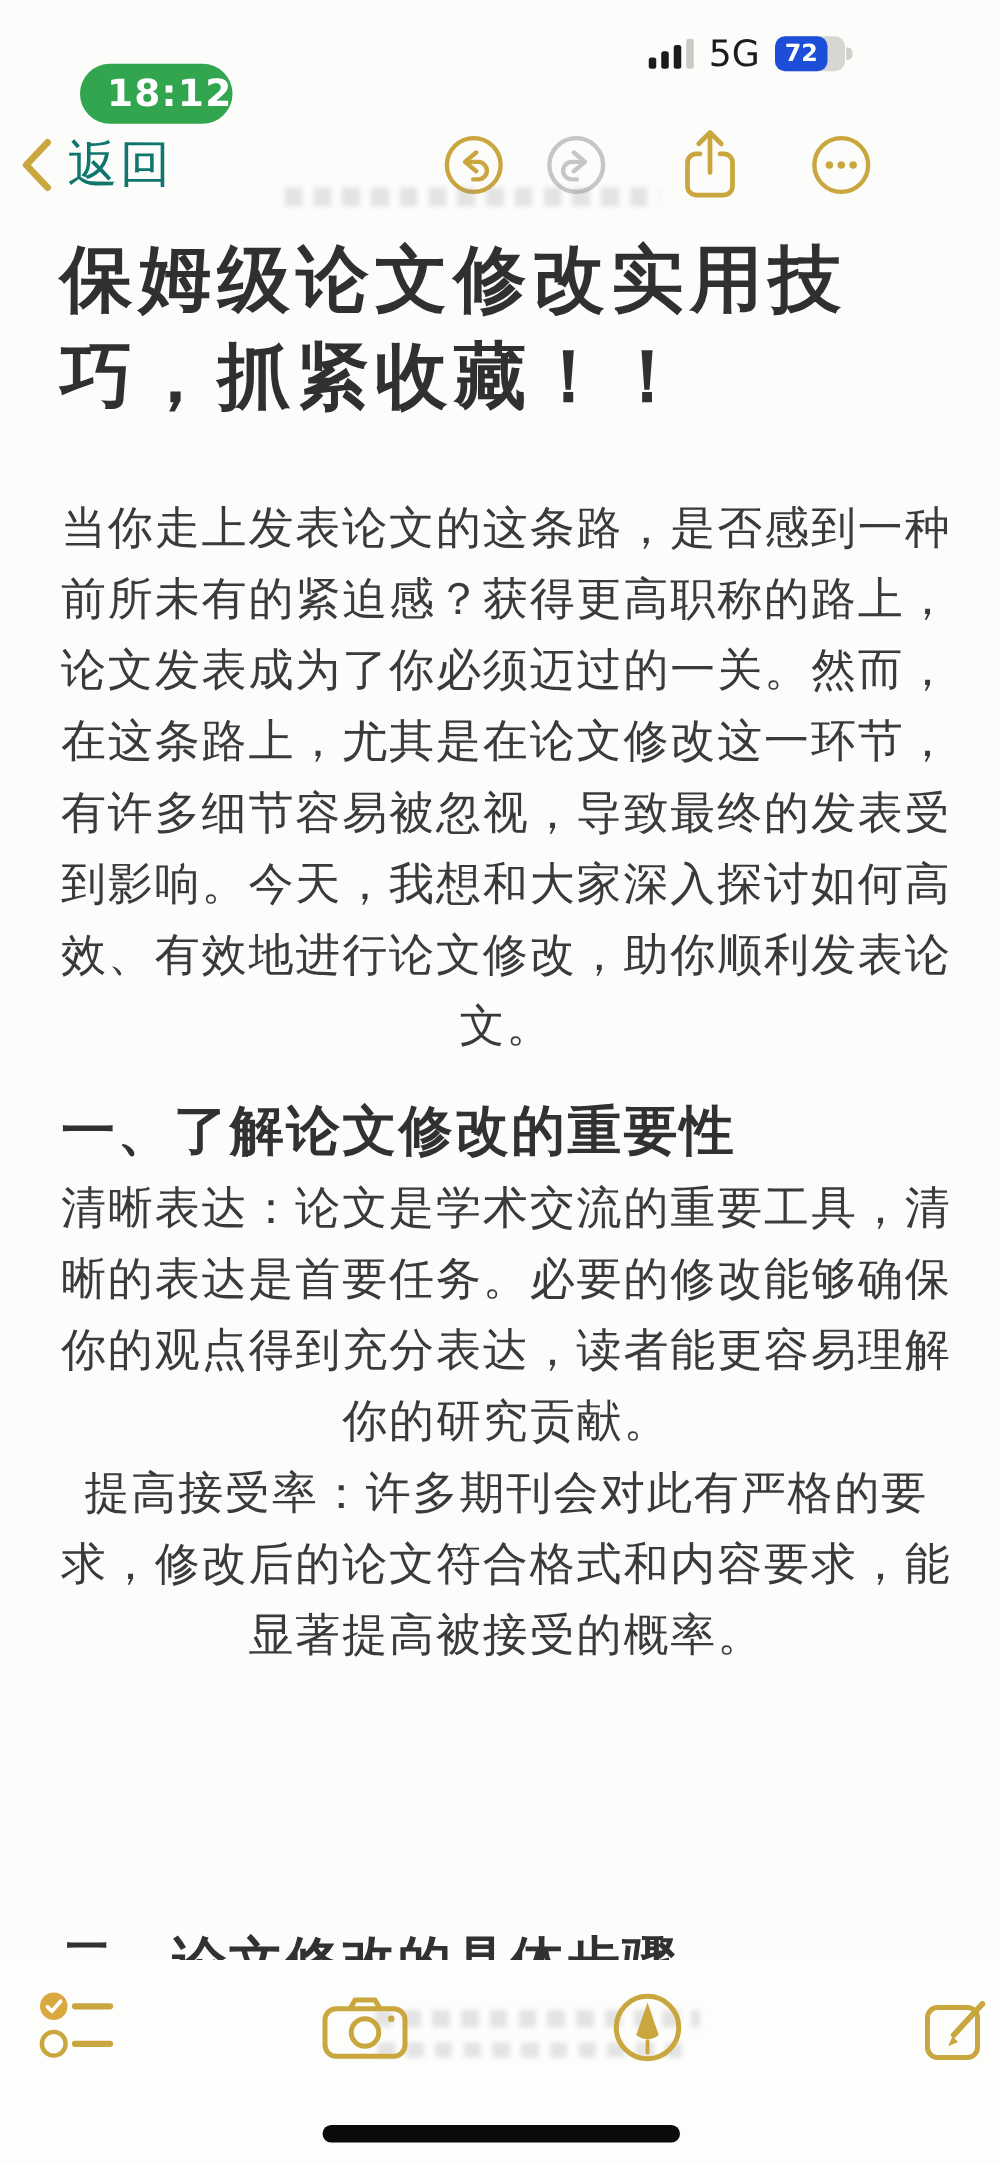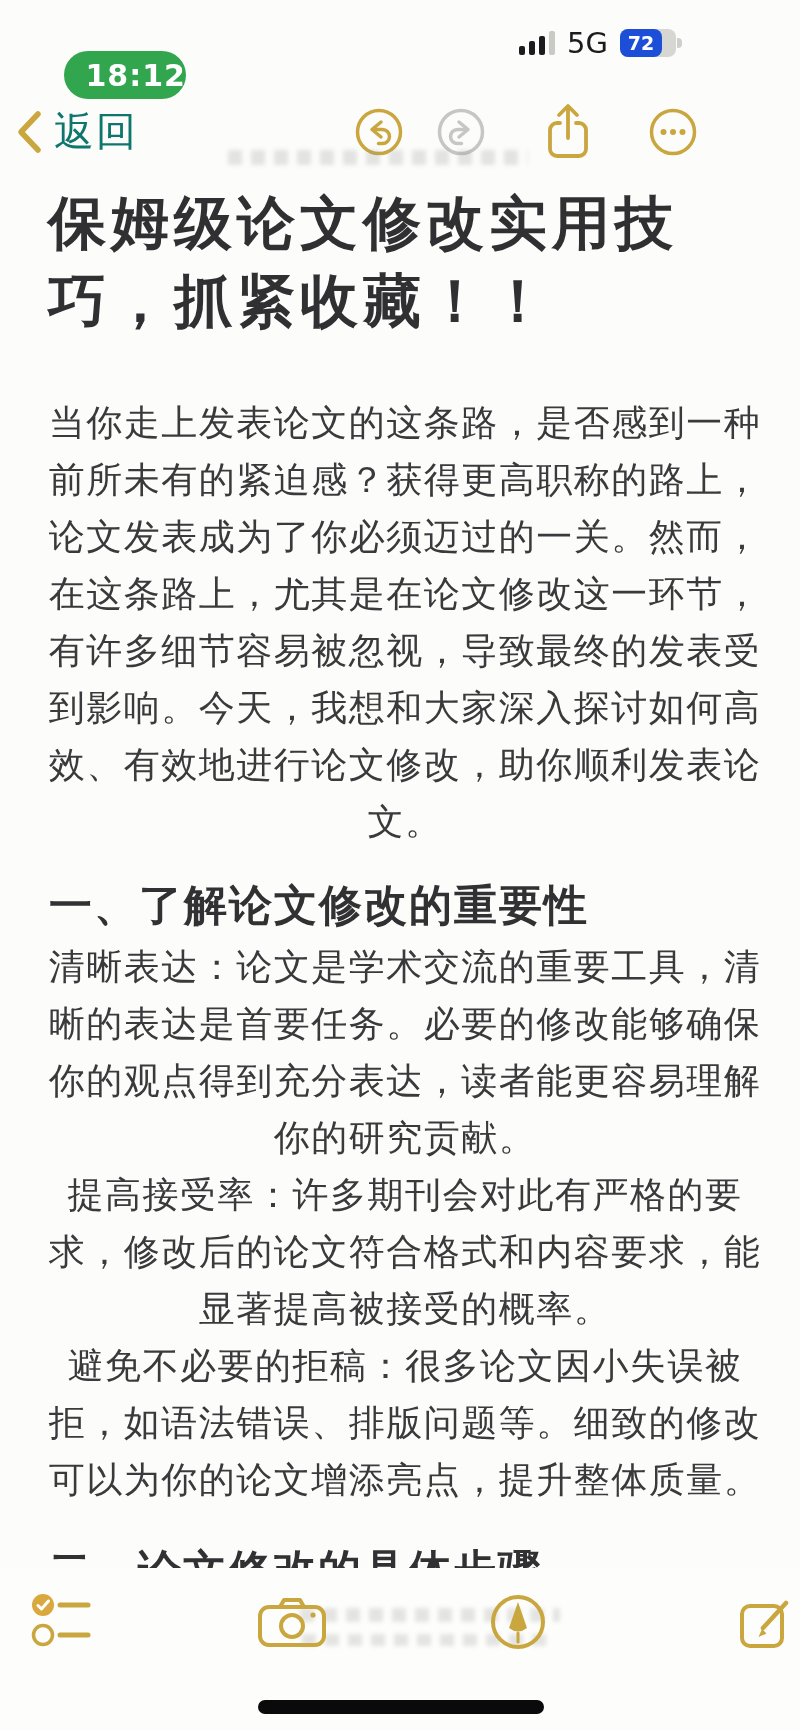--- a/index.html
+++ b/index.html
@@ -102,21 +102,20 @@
   </svg>
 
   <div class="smudge" style="left:228px;top:150px;width:300px;height:15px;"></div>
 
   <div class="note">
     <h1 class="note-title">保姆级论文修改实用技巧，抓紧收藏！！</h1>
     <p class="note-p">当你走上发表论文的这条路，是否感到一种前所未有的紧迫感？获得更高职称的路上，论文发表成为了你必须迈过的一关。然而，在这条路上，尤其是在论文修改这一环节，有许多细节容易被忽视，导致最终的发表受到影响。今天，我想和大家深入探讨如何高效、有效地进行论文修改，助你顺利发表论文。</p>
     <h2 class="note-h2">一、了解论文修改的重要性</h2>
     <p class="note-p">清晰表达：论文是学术交流的重要工具，清晰的表达是首要任务。必要的修改能够确保你的观点得到充分表达，读者能更容易理解你的研究贡献。</p>
     <p class="note-p">提高接受率：许多期刊会对此有严格的要求，修改后的论文符合格式和内容要求，能显著提高被接受的概率。</p>
-    <p class="note-p">避免不必要的拒稿：很多论文因小失误被拒，如语法错误、排版问题等。细致的修改可以为你的论文增添亮点，提升整体质量。</p>
   </div>
 
   <div class="note-h2-clipped">
     <h2 class="note-h2">二、论文修改的具体步骤</h2>
   </div>
 
   <div class="toolbar">
     <div class="smudge" style="left:300px;top:40px;width:260px;height:14px;"></div>
     <div class="smudge" style="left:302px;top:66px;width:248px;height:12px;"></div>
 

